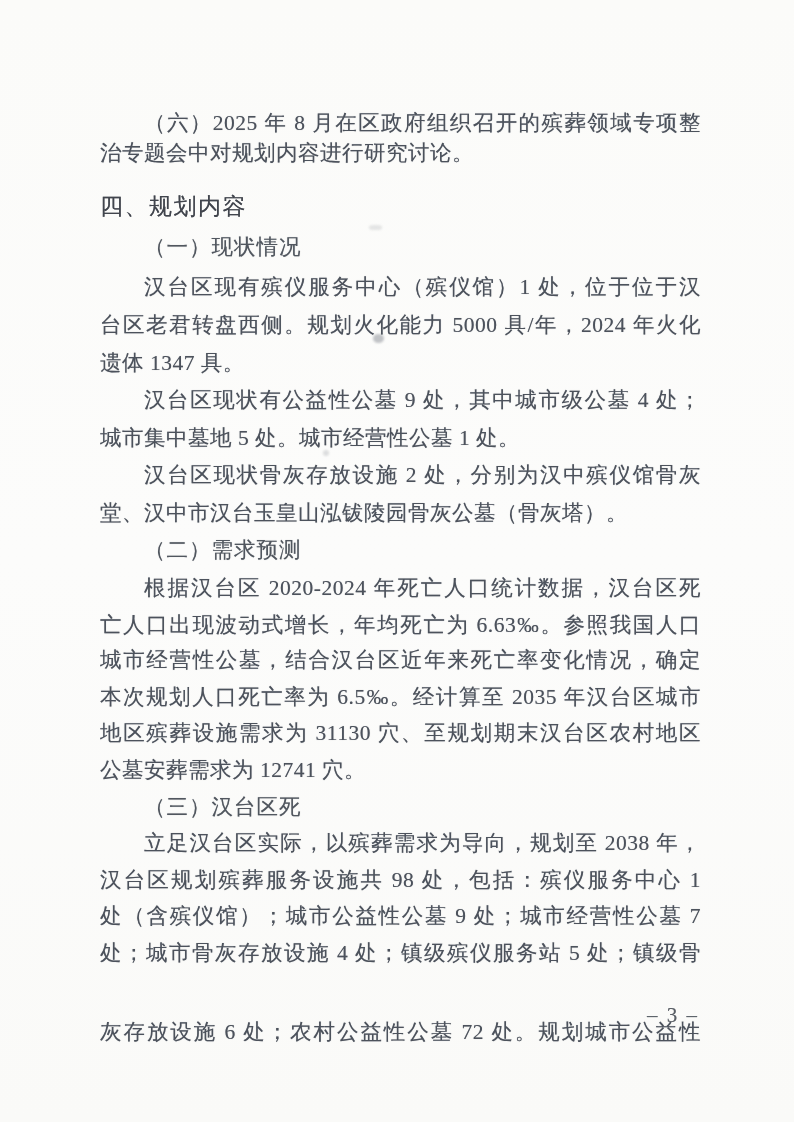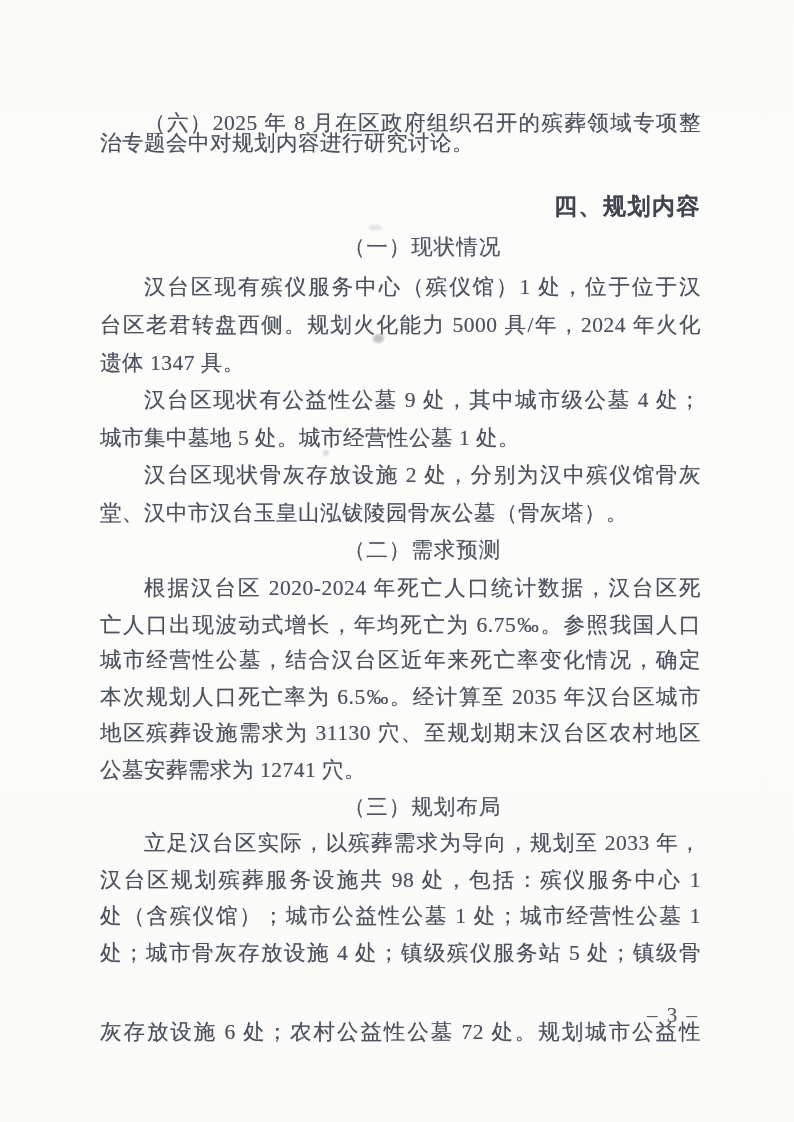--- a/index.html
+++ b/index.html
@@ -15,67 +15,66 @@
   }
   .textblock{position:absolute;left:100px;top:0;width:601px;}
   .tl{
     position:absolute;left:0;width:100%;
     font-size:21.5px;line-height:31px;height:34px;overflow:hidden;
     letter-spacing:.5px;
     text-shadow:0 0 .7px rgba(76,82,92,.55);
     white-space:normal;
   }
   .just{text-align:justify;text-align-last:justify;}
-  .ind{text-indent:44px;text-align:center;}
+  .ind{text-indent:44px;}
   .hd{
     font-family:"Liberation Sans","DejaVu Sans",sans-serif;
-    font-weight:700;font-size:23px;color:#41454d;
+    font-weight:400;font-size:23px;color:#41454d;
     letter-spacing:1.5px;
     text-shadow:0 0 .5px rgba(65,69,77,.7);
-    text-align:right;
   }
   .sub{letter-spacing:1px;color:#51575f;}
   .pagenum{
     position:absolute;top:1003px;right:127px;
     font-size:21px;letter-spacing:2px;color:#5a5f66;
     text-shadow:0 0 .6px rgba(90,95,102,.5);
   }
   .speck{position:absolute;border-radius:50%;filter:blur(1px);}
   .speck-a{left:373px;top:334px;width:11px;height:9px;background:rgba(96,102,112,.38);}
   .speck-b{left:323px;top:450px;width:6px;height:6px;background:rgba(110,115,124,.22);}
   .speck-c{left:369px;top:225px;width:13px;height:5px;border-radius:40%;background:rgba(120,125,133,.18);}
 </style>
 </head>
 <body>
 
 <div class="page">
 
   <div class="textblock">
     <div class="tl ind just" style="top:108px">（六）2025 年 8 月在区政府组织召开的殡葬领域专项整</div>
-    <div class="tl" style="top:128px">治专题会中对规划内容进行研究讨论。</div>
+    <div class="tl" style="top:138px">治专题会中对规划内容进行研究讨论。</div>
     <div class="tl hd" style="top:191px">四、规划内容</div>
     <div class="tl sub ind" style="top:232px">（一）现状情况</div>
     <div class="tl ind just" style="top:272px">汉台区现有殡仪服务中心（殡仪馆）1 处，位于位于汉</div>
     <div class="tl just" style="top:310px">台区老君转盘西侧。规划火化能力 5000 具/年，2024 年火化</div>
     <div class="tl" style="top:348px">遗体 1347 具。</div>
     <div class="tl ind just" style="top:385px">汉台区现状有公益性公墓 9 处，其中城市级公墓 4 处；</div>
     <div class="tl" style="top:423px">城市集中墓地 5 处。城市经营性公墓 1 处。</div>
     <div class="tl ind just" style="top:460px">汉台区现状骨灰存放设施 2 处，分别为汉中殡仪馆骨灰</div>
     <div class="tl" style="top:498px">堂、汉中市汉台玉皇山泓钹陵园骨灰公墓（骨灰塔）。</div>
     <div class="tl sub ind" style="top:535px">（二）需求预测</div>
     <div class="tl ind just" style="top:573px">根据汉台区 2020-2024 年死亡人口统计数据，汉台区死</div>
-    <div class="tl just" style="top:610px">亡人口出现波动式增长，年均死亡为 6.75‰。参照我国人口</div>
+    <div class="tl just" style="top:610px">亡人口出现波动式增长，年均死亡为 6.63‰。参照我国人口</div>
     <div class="tl just" style="top:645px">城市经营性公墓，结合汉台区近年来死亡率变化情况，确定</div>
     <div class="tl just" style="top:682px">本次规划人口死亡率为 6.5‰。经计算至 2035 年汉台区城市</div>
     <div class="tl just" style="top:718px">地区殡葬设施需求为 31130 穴、至规划期末汉台区农村地区</div>
     <div class="tl" style="top:755px">公墓安葬需求为 12741 穴。</div>
-    <div class="tl sub ind" style="top:792px">（三）规划布局</div>
-    <div class="tl ind just" style="top:828px">立足汉台区实际，以殡葬需求为导向，规划至 2033 年，</div>
+    <div class="tl sub ind" style="top:792px">（三）汉台区死</div>
+    <div class="tl ind just" style="top:828px">立足汉台区实际，以殡葬需求为导向，规划至 2038 年，</div>
     <div class="tl just" style="top:865px">汉台区规划殡葬服务设施共 98 处，包括：殡仪服务中心 1</div>
-    <div class="tl just" style="top:901px">处（含殡仪馆）；城市公益性公墓 1 处；城市经营性公墓 1</div>
+    <div class="tl just" style="top:901px">处（含殡仪馆）；城市公益性公墓 9 处；城市经营性公墓 7</div>
     <div class="tl just" style="top:938px">处；城市骨灰存放设施 4 处；镇级殡仪服务站 5 处；镇级骨</div>
     <div class="tl just" style="top:1017px">灰存放设施 6 处；农村公益性公墓 72 处。规划城市公益性</div>
   </div>
 
   <div class="pagenum">– 3 –</div>
 
   <div class="speck speck-a"></div>
   <div class="speck speck-b"></div>
   <div class="speck speck-c"></div>
 

